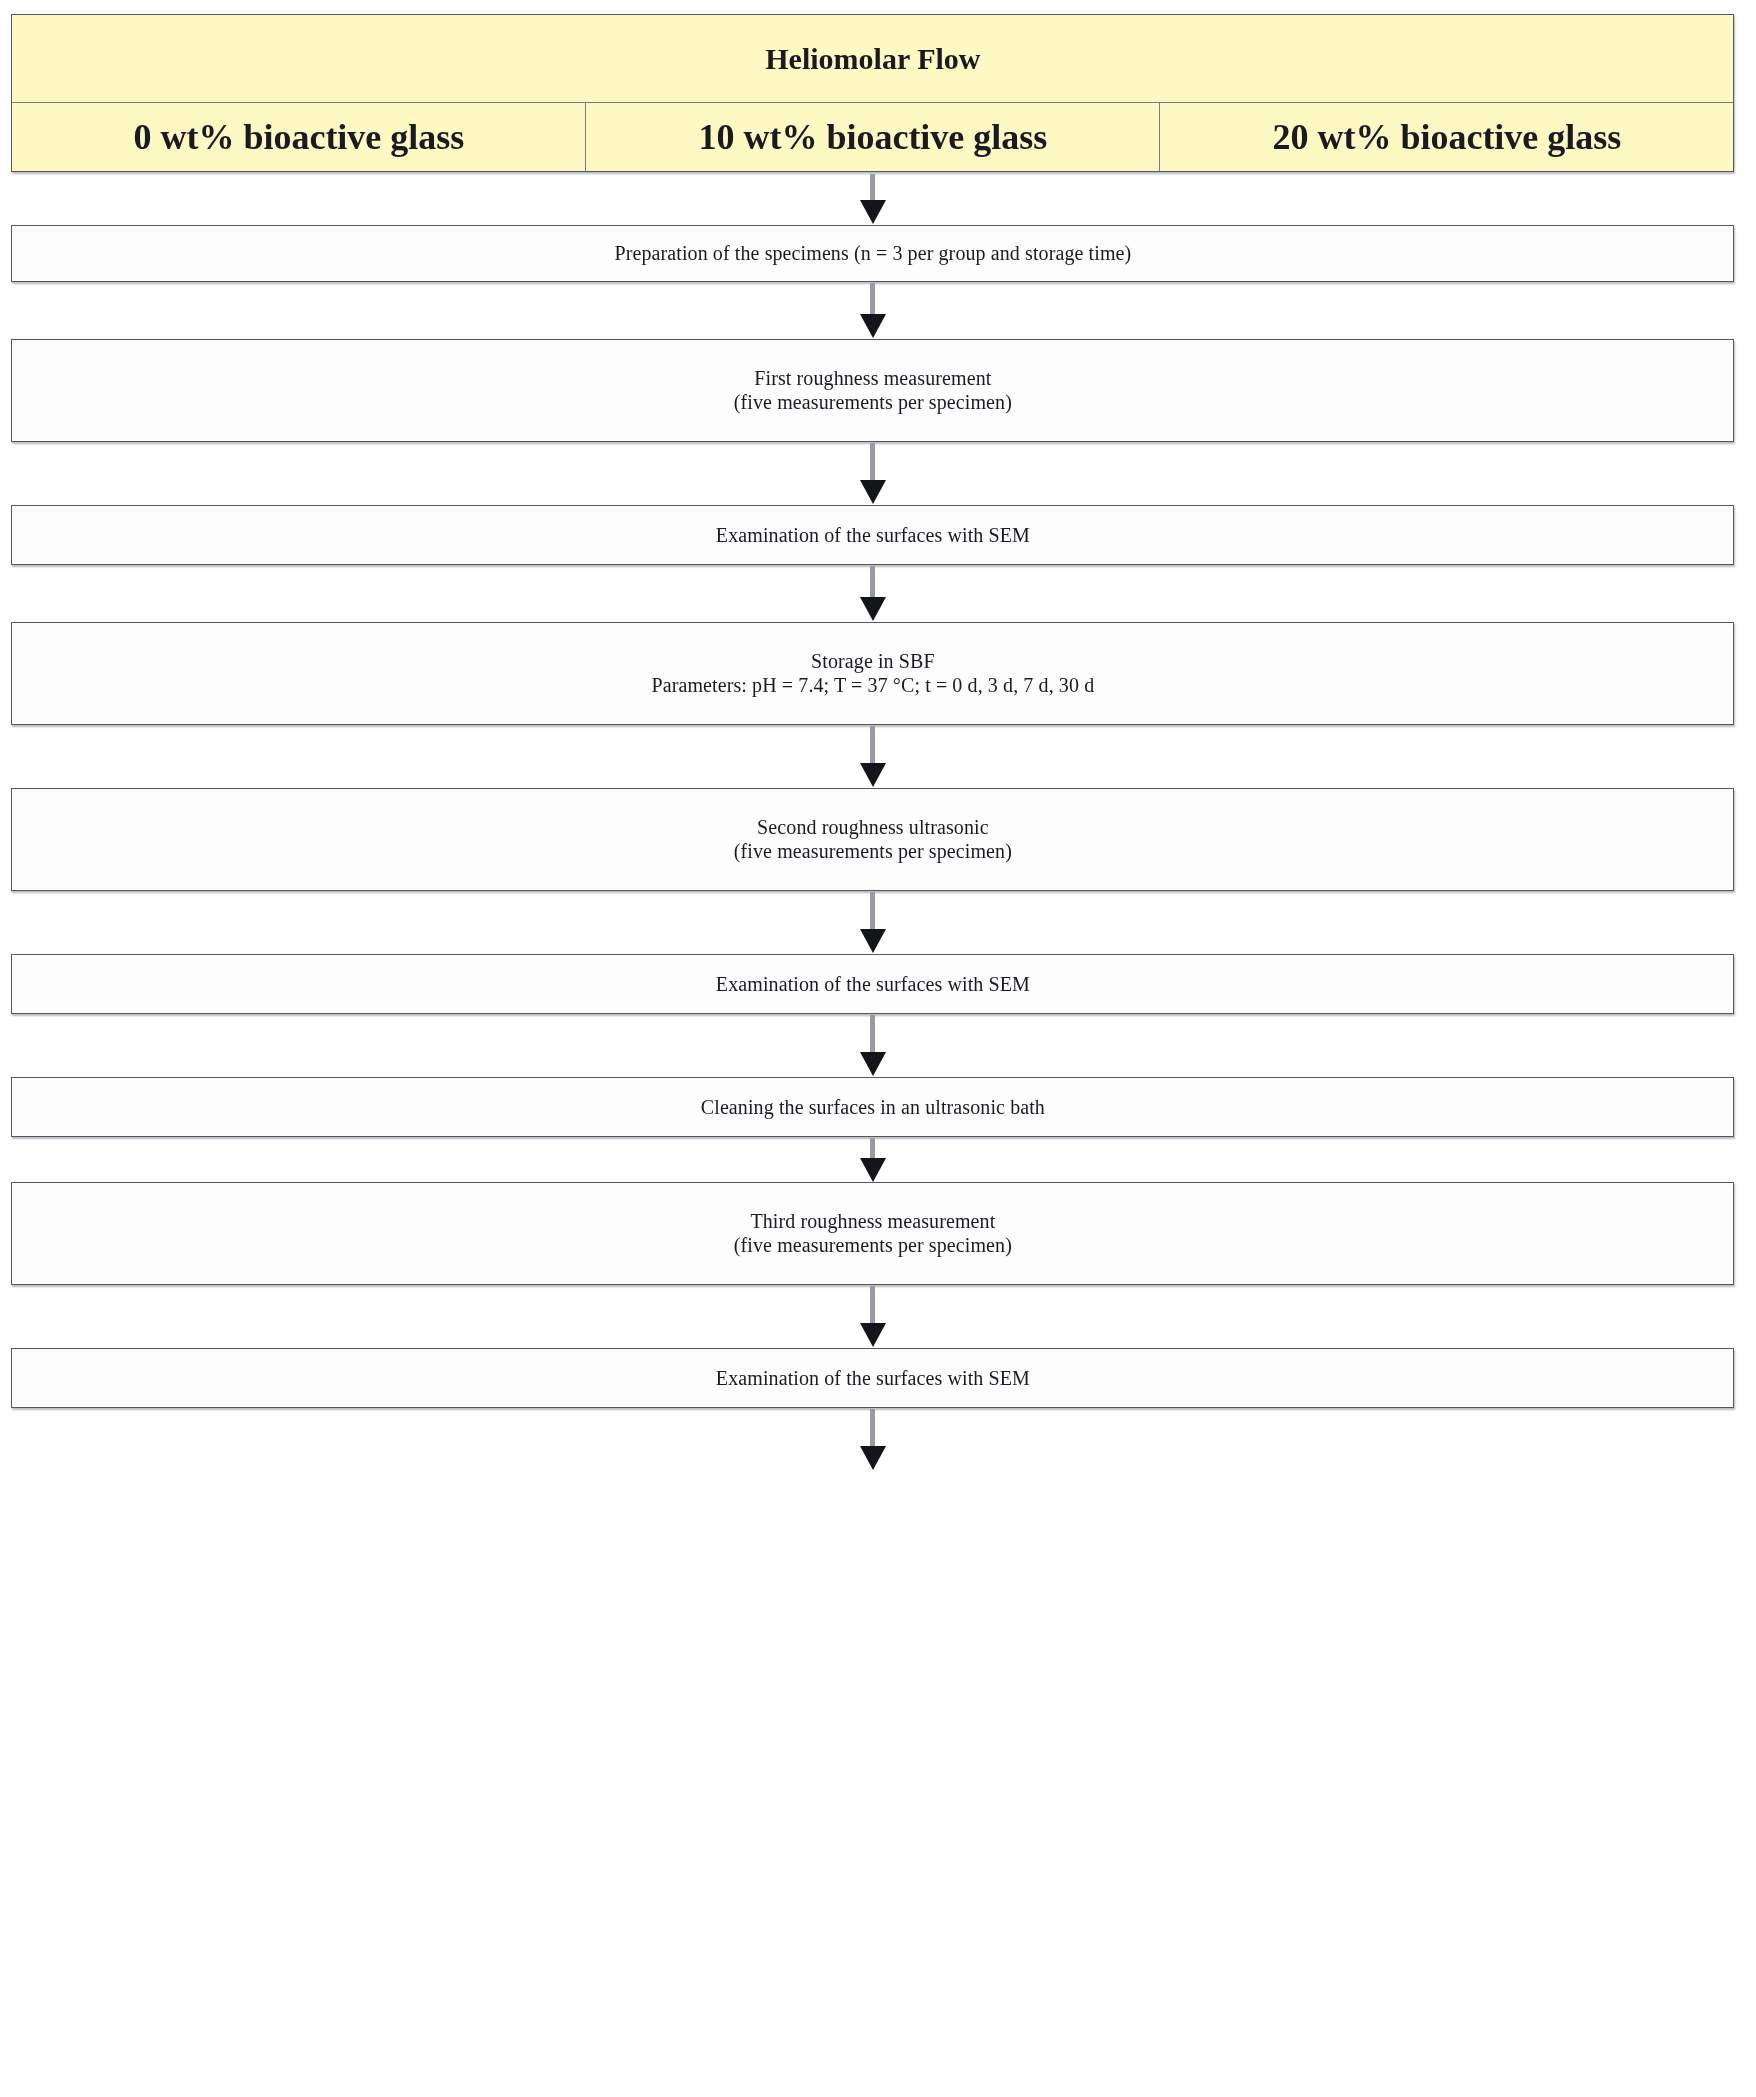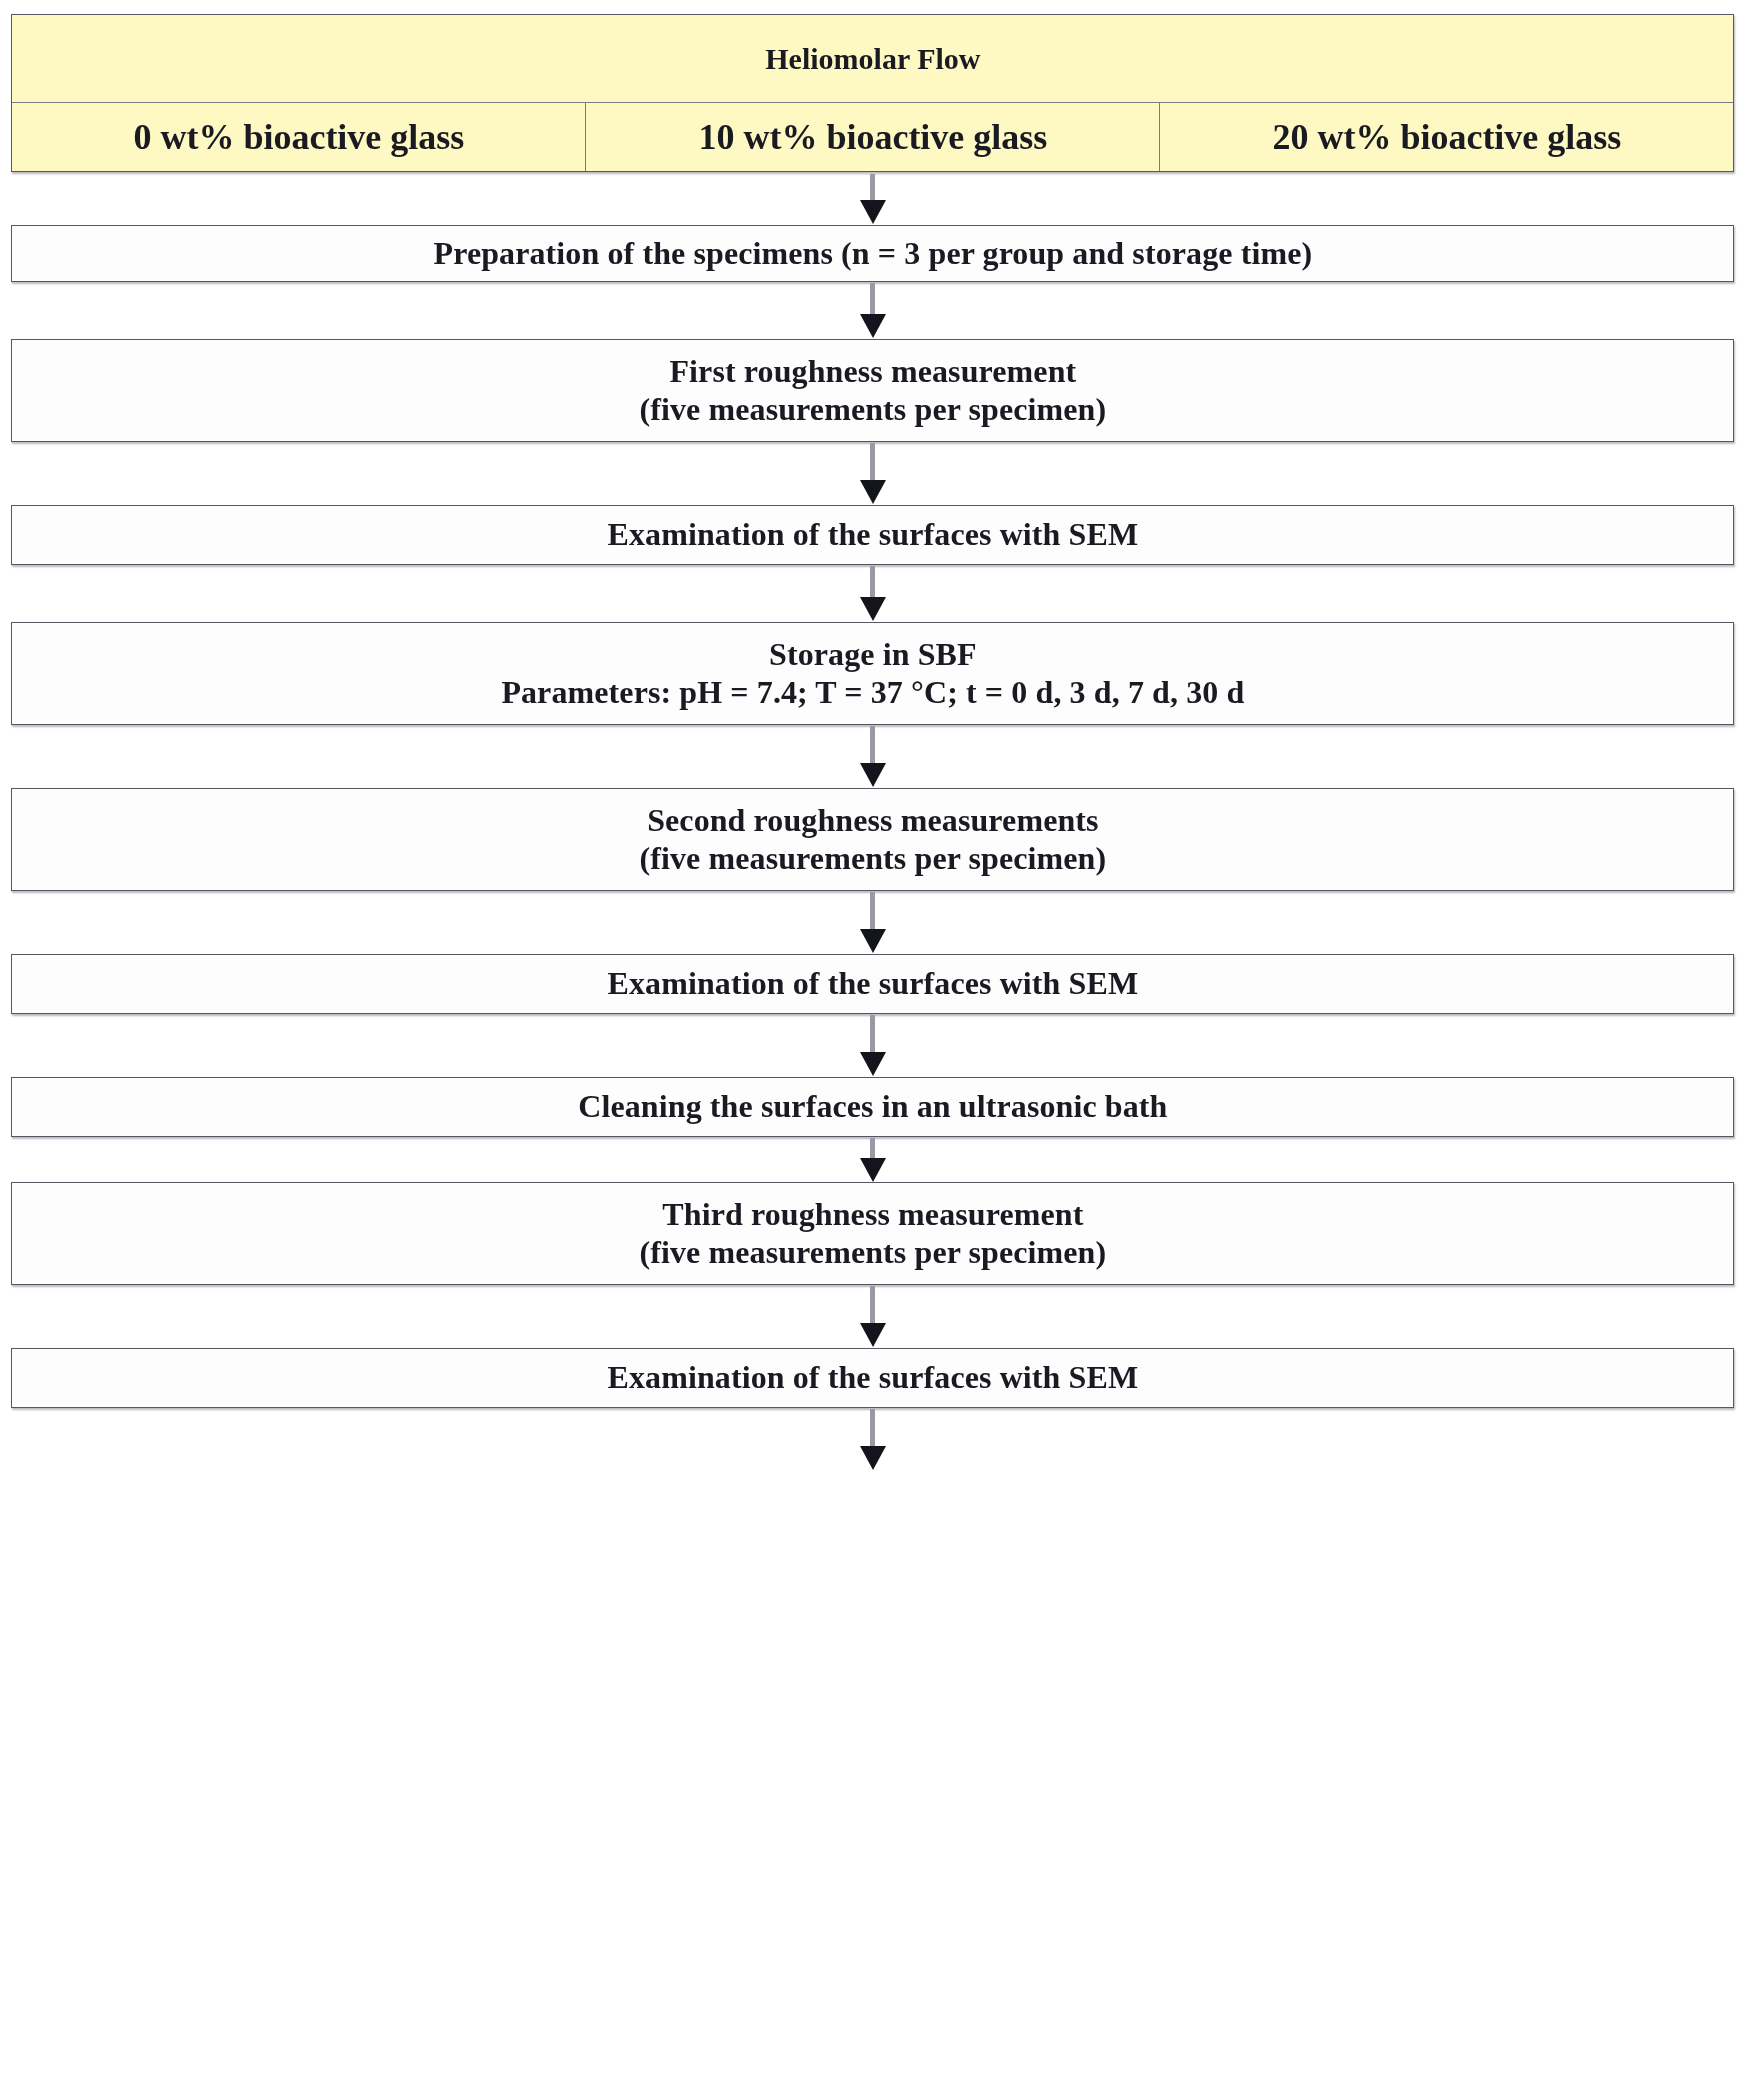--- a/index.html
+++ b/index.html
@@ -29,22 +29,22 @@
     border: 1.7px solid #575764;
     background: #fdfdfd;
     box-shadow: 1.1px 1.7px 1.7px rgba(130,130,140,0.55);
     display: flex;
     flex-direction: column;
     align-items: center;
     justify-content: center;
     text-align: center;
   }
   .box .line {
-    font-weight: bold;
-    font-size: 32px;
+    font-weight: normal;
+    font-size: 20px;
     line-height: 1.18;
     letter-spacing: 0.1px;
     white-space: nowrap;
   }
 
   
   .header-table {
     box-sizing: border-box;
     border: 1.7px solid #575764;
     background: #fef9c3;
@@ -191,21 +191,21 @@
   </div>
 
   <div class="arrow gap-c">
     <div class="arrow-inner">
       <div class="arrow-stem"></div>
       <div class="arrow-head"></div>
     </div>
   </div>
 
   <div class="box h2">
-    <span class="line">Second roughness measurements</span>
+    <span class="line">Second roughness ultrasonic</span>
     <span class="line">(five measurements per specimen)</span>
   </div>
 
   <div class="arrow gap-c">
     <div class="arrow-inner">
       <div class="arrow-stem"></div>
       <div class="arrow-head"></div>
     </div>
   </div>
 

